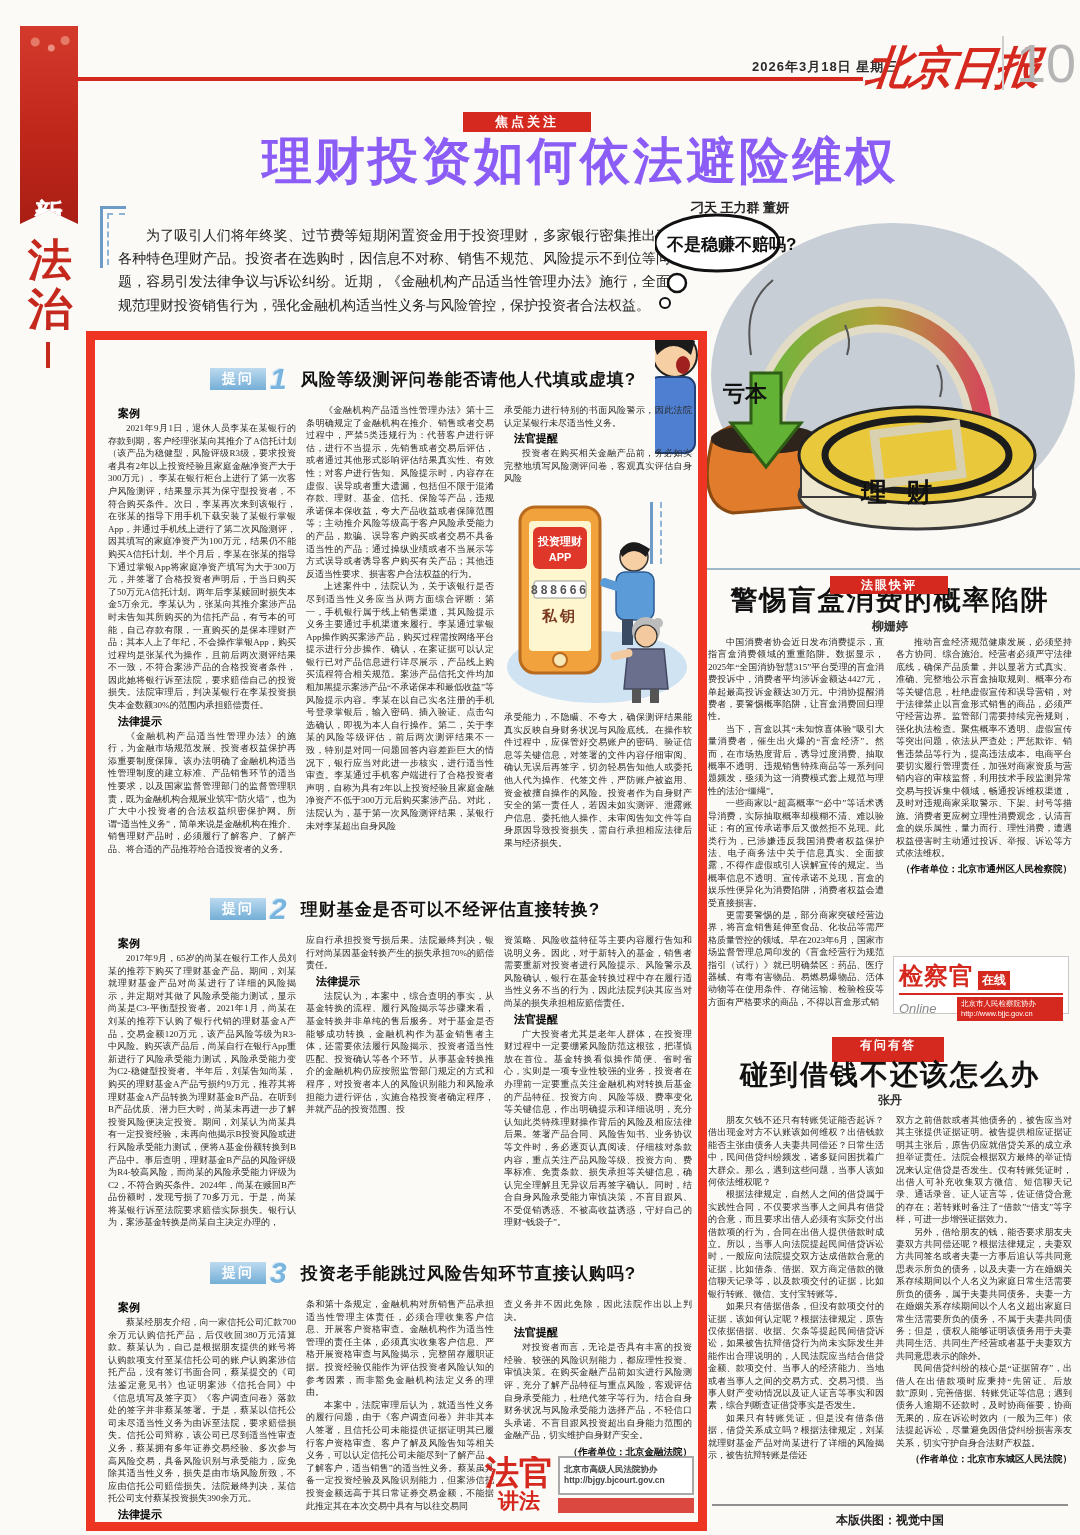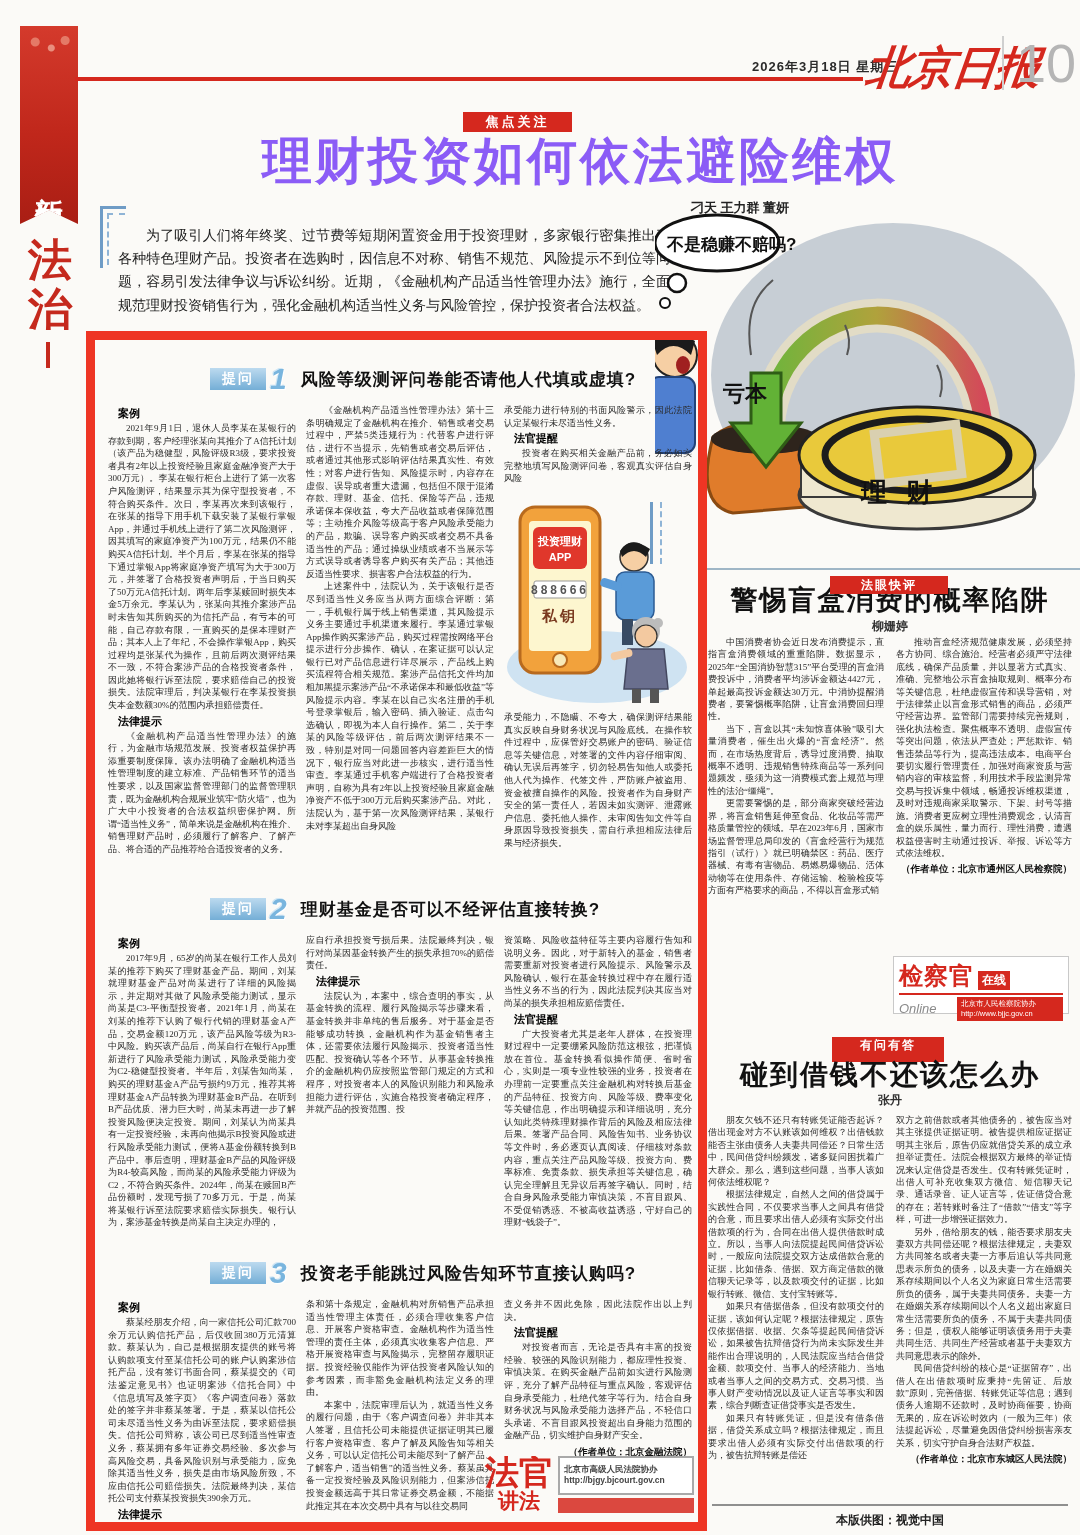--- a/index.html
+++ b/index.html
@@ -25,21 +25,21 @@
 
   
   .header-date{ left:752px; top:58px; font-size:13px; font-weight:700; color:#2b2b2b; letter-spacing:1px;}
   .header-rule{ left:75px; top:77px; width:788px; height:4px; background:#d5281e;}
   .masthead{ left:866px; top:38px; font-family:"DejaVu Serif",serif; font-style:italic; font-weight:700;
     color:#d5281e; font-size:45px; transform:skewX(-6deg); letter-spacing:-2px;}
   .page-num{ left:1002px; top:36px; font-size:54px; color:#b5b5b5; border-left:2px solid #cfcfcf;
     padding-left:12px; line-height:1; font-weight:400;}
 
   
-  .lead-tag{ left:463px; top:112px; width:109px; height:20px; background:#d5281e; color:#fff;
+  .lead-tag{ left:463px; top:112px; width:128px; height:20px; background:#d5281e; color:#fff;
     font-size:13px; font-weight:700; text-align:center; line-height:20px; letter-spacing:3px;}
   .headline{ left:140px; top:128px; width:880px; text-align:center; font-size:50px; font-weight:900;
     letter-spacing:3px; color:#8b5cf6;}
   .byline{ left:580px; top:199px; width:320px; text-align:center; font-size:13px; font-weight:700; color:#222;}
   .intro{ left:118px; top:224px; width:552px; font-family:"Liberation Serif",serif; font-size:14px;
     line-height:1.66; text-align:justify; text-indent:2em; color:#222;}
   .deco-corner{ left:100px; top:206px; width:26px; height:62px;
     border-left:3px solid #6f9cc6; border-top:3px solid #6f9cc6;}
   .deco-corner i{ position:absolute; left:4px; top:4px; width:18px; height:52px;
     border-left:2px dashed #8fb4d6; border-top:2px dashed #8fb4d6; display:block;}
@@ -292,20 +292,21 @@
     </div>
   </div>
 
   <div class="abs cmt-divider"></div>
   <div class="abs cmt-tag">法眼快评</div>
   <div class="abs cmt-title">警惕盲盒消费的概率陷阱</div>
   <div class="abs cmt-byline">柳姗婷</div>
   <div class="abs rcol" style="left:708px; top:636px; height:376px;">
     <p class="bp">中国消费者协会近日发布消费提示，直指盲盒消费领域的重重陷阱。数据显示，2025年“全国消协智慧315”平台受理的盲盒消费投诉中，消费者平均涉诉金额达4427元，单起最高投诉金额达30万元。中消协提醒消费者，要警惕概率陷阱，让盲盒消费回归理性。</p>
     <p class="bp">当下，盲盒以其“未知惊喜体验”吸引大量消费者，催生出火爆的“盲盒经济”。然而，在市场热度背后，诱导过度消费、抽取概率不透明、违规销售特殊商品等一系列问题频发，亟须为这一消费模式套上规范与理性的法治“缰绳”。</p>
+    <p class="bp">一些商家以“超高概率”“必中”等话术诱导消费，实际抽取概率却模糊不清、难以验证；有的宣传承诺事后又傲然拒不兑现。此类行为，已涉嫌违反我国消费者权益保护法、电子商务法中关于信息真实、全面披露，不得作虚假或引人误解宣传的规定。当概率信息不透明、宣传承诺不兑现，盲盒的娱乐性便异化为消费陷阱，消费者权益会遭受直接损害。</p>
     <p class="bp">更需要警惕的是，部分商家突破经营边界，将盲盒销售延伸至食品、化妆品等需严格质量管控的领域。早在2023年6月，国家市场监督管理总局印发的《盲盒经营行为规范指引（试行）》就已明确禁区：药品、医疗器械、有毒有害物品、易燃易爆物品、活体动物等在使用条件、存储运输、检验检疫等方面有严格要求的商品，不得以盲盒形式销</p>
   </div>
   <div class="abs rcol" style="left:896px; top:636px; height:318px;">
     <p class="bp">推动盲盒经济规范健康发展，必须坚持各方协同、综合施治。经营者必须严守法律底线，确保产品质量，并以显著方式真实、准确、完整地公示盲盒抽取规则、概率分布等关键信息，杜绝虚假宣传和误导营销，对于法律禁止以盲盒形式销售的商品，必须严守经营边界。监管部门需要持续完善规则，强化执法检查。聚焦概率不透明、虚假宣传等突出问题，依法从严查处；严惩欺诈、销售违禁品等行为，提高违法成本。电商平台要切实履行管理责任，加强对商家资质与营销内容的审核监督，利用技术手段监测异常交易与投诉集中领域，畅通投诉维权渠道，及时对违规商家采取警示、下架、封号等措施。消费者更应树立理性消费观念，认清盲盒的娱乐属性，量力而行、理性消费，遭遇权益侵害时主动通过投诉、举报、诉讼等方式依法维权。</p>
     <div class="author-line">（作者单位：北京市通州区人民检察院）</div>
   </div>
 
   <div class="abs pros-logo">
     <div class="pros-row1">
       <span class="pros-title">检察官</span>
@@ -320,21 +321,21 @@
     </div>
   </div>
 
   <div class="abs qa-tag">有问有答</div>
   <div class="abs qa-title">碰到借钱不还该怎么办</div>
   <div class="abs qa-byline">张丹</div>
   <div class="abs rcol" style="left:708px; top:1114px; height:388px;">
     <p class="bp">朋友欠钱不还只有转账凭证能否起诉？借出现金对方不认账该如何维权？出借钱款能否主张由债务人夫妻共同偿还？日常生活中，民间借贷纠纷频发，诸多疑问困扰着广大群众。那么，遇到这些问题，当事人该如何依法维权呢？</p>
     <p class="bp">根据法律规定，自然人之间的借贷属于实践性合同，不仅要求当事人之间具有借贷的合意，而且要求出借人必须有实际交付出借款项的行为，合同在出借人提供借款时成立。所以，当事人向法院提起民间借贷诉讼时，一般应向法院提交双方达成借款合意的证据，比如借条、借据、双方商定借款的微信聊天记录等，以及款项交付的证据，比如银行转账、微信、支付宝转账等。</p>
     <p class="bp">如果只有借据借条，但没有款项交付的证据，该如何认定呢？根据法律规定，原告仅依据借据、收据、欠条等提起民间借贷诉讼，如果被告抗辩借贷行为尚未实际发生并能作出合理说明的，人民法院应当结合借贷金额、款项交付、当事人的经济能力、当地或者当事人之间的交易方式、交易习惯、当事人财产变动情况以及证人证言等事实和因素，综合判断查证借贷事实是否发生。</p>
-    <p class="bp">如果只有转账凭证，但是没有借条借据，借贷关系成立吗？根据法律规定，而且要求出借人必须有实际交付出借款项的行为，被告抗辩转账是偿还</p>
+    <p class="bp">如果只有转账凭证，但是没有借条借据，借贷关系成立吗？根据法律规定，刘某就理财基金产品对尚某进行了详细的风险揭示，被告抗辩转账是偿还</p>
   </div>
   <div class="abs rcol" style="left:896px; top:1114px; height:388px;">
     <p class="bp-n">双方之前借款或者其他债务的，被告应当对其主张提供证据证明。被告提供相应证据证明其主张后，原告仍应就借贷关系的成立承担举证责任。法院会根据双方最终的举证情况来认定借贷是否发生。仅有转账凭证时，出借人可补充收集双方微信、短信聊天记录、通话录音、证人证言等，佐证借贷合意的存在；若转账时备注了“借款”“借支”等字样，可进一步增强证据效力。</p>
     <p class="bp">另外，借给朋友的钱，能否要求朋友夫妻双方共同偿还呢？根据法律规定，夫妻双方共同签名或者夫妻一方事后追认等共同意思表示所负的债务，以及夫妻一方在婚姻关系存续期间以个人名义为家庭日常生活需要所负的债务，属于夫妻共同债务。夫妻一方在婚姻关系存续期间以个人名义超出家庭日常生活需要所负的债务，不属于夫妻共同债务；但是，债权人能够证明该债务用于夫妻共同生活、共同生产经营或者基于夫妻双方共同意思表示的除外。</p>
     <p class="bp">民间借贷纠纷的核心是“证据留存”，出借人在出借款项时应秉持“先留证、后放款”原则，完善借据、转账凭证等信息；遇到债务人逾期不还款时，及时协商催要，协商无果的，应在诉讼时效内（一般为三年）依法提起诉讼，尽量避免因借贷纠纷损害亲友关系，切实守护自身合法财产权益。</p>
     <div class="author-line">（作者单位：北京市东城区人民法院）</div>
   </div>
 
   <div class="abs footer-rule"></div>
   <div class="abs footer-credit">本版供图：视觉中国</div>

